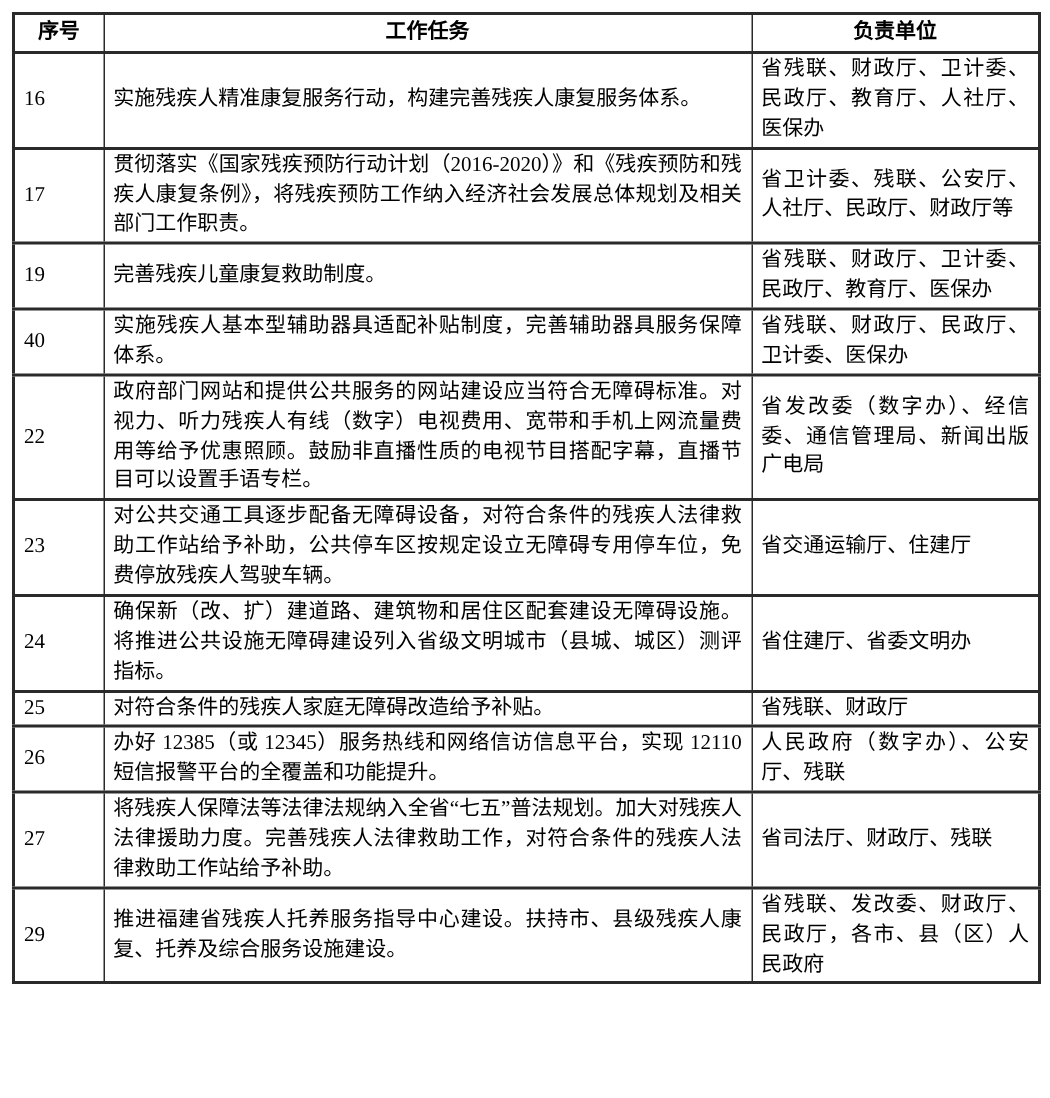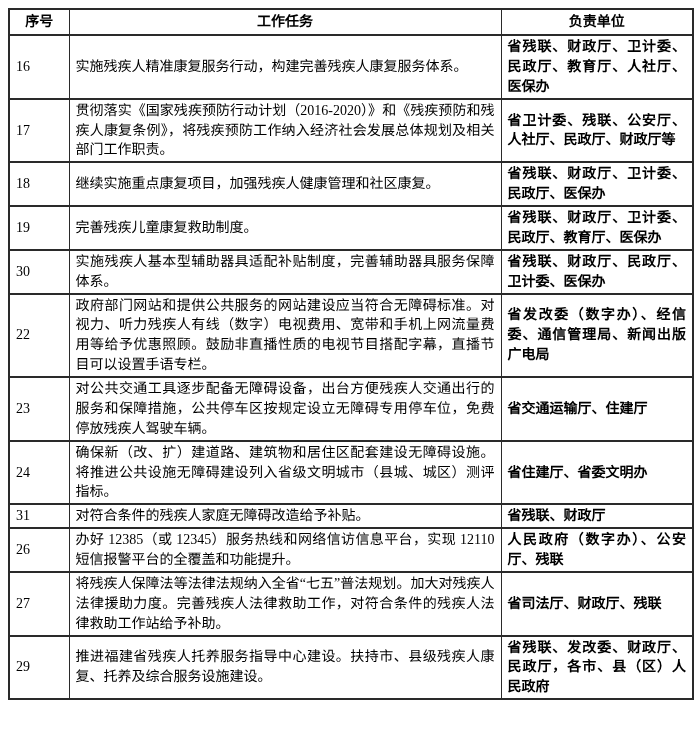--- a/index.html
+++ b/index.html
@@ -46,21 +46,20 @@
   td.cell-no {
     text-align: left;
   }
   td.cell-task {
     text-align: justify;
     text-align-last: left;
   }
   td.cell-unit {
     text-align: justify;
     text-align-last: left;
-    font-weight: bold;
   }
 </style>
 </head>
 <body>
 
 <table class="doc-table">
   <colgroup>
     <col class="c-no">
     <col class="c-task">
     <col class="c-unit">
@@ -77,51 +76,46 @@
       <td class="cell-no">16</td>
       <td class="cell-task">实施残疾人精准康复服务行动，构建完善残疾人康复服务体系。</td>
       <td class="cell-unit">省残联、财政厅、卫计委、民政厅、教育厅、人社厅、医保办</td>
     </tr>
     <tr>
       <td class="cell-no">17</td>
       <td class="cell-task">贯彻落实《国家残疾预防行动计划（2016-2020）》和《残疾预防和残疾人康复条例》，将残疾预防工作纳入经济社会发展总体规划及相关部门工作职责。</td>
       <td class="cell-unit">省卫计委、残联、公安厅、人社厅、民政厅、财政厅等</td>
     </tr>
     <tr>
-      <td class="cell-no">18</td>
-      <td class="cell-task">继续实施重点康复项目，加强残疾人健康管理和社区康复。</td>
-      <td class="cell-unit">省残联、财政厅、卫计委、民政厅、医保办</td>
-    </tr>
-    <tr>
       <td class="cell-no">19</td>
       <td class="cell-task">完善残疾儿童康复救助制度。</td>
       <td class="cell-unit">省残联、财政厅、卫计委、民政厅、教育厅、医保办</td>
     </tr>
     <tr>
-      <td class="cell-no">30</td>
+      <td class="cell-no">40</td>
       <td class="cell-task">实施残疾人基本型辅助器具适配补贴制度，完善辅助器具服务保障体系。</td>
       <td class="cell-unit">省残联、财政厅、民政厅、卫计委、医保办</td>
     </tr>
     <tr>
       <td class="cell-no">22</td>
       <td class="cell-task">政府部门网站和提供公共服务的网站建设应当符合无障碍标准。对视力、听力残疾人有线（数字）电视费用、宽带和手机上网流量费用等给予优惠照顾。鼓励非直播性质的电视节目搭配字幕，直播节目可以设置手语专栏。</td>
       <td class="cell-unit">省发改委（数字办）、经信委、通信管理局、新闻出版广电局</td>
     </tr>
     <tr>
       <td class="cell-no">23</td>
-      <td class="cell-task">对公共交通工具逐步配备无障碍设备，出台方便残疾人交通出行的服务和保障措施，公共停车区按规定设立无障碍专用停车位，免费停放残疾人驾驶车辆。</td>
+      <td class="cell-task">对公共交通工具逐步配备无障碍设备，对符合条件的残疾人法律救助工作站给予补助，公共停车区按规定设立无障碍专用停车位，免费停放残疾人驾驶车辆。</td>
       <td class="cell-unit">省交通运输厅、住建厅</td>
     </tr>
     <tr>
       <td class="cell-no">24</td>
       <td class="cell-task">确保新（改、扩）建道路、建筑物和居住区配套建设无障碍设施。将推进公共设施无障碍建设列入省级文明城市（县城、城区）测评指标。</td>
       <td class="cell-unit">省住建厅、省委文明办</td>
     </tr>
     <tr>
-      <td class="cell-no">31</td>
+      <td class="cell-no">25</td>
       <td class="cell-task">对符合条件的残疾人家庭无障碍改造给予补贴。</td>
       <td class="cell-unit">省残联、财政厅</td>
     </tr>
     <tr>
       <td class="cell-no">26</td>
       <td class="cell-task">办好 12385（或 12345）服务热线和网络信访信息平台，实现 12110 短信报警平台的全覆盖和功能提升。</td>
       <td class="cell-unit">人民政府（数字办）、公安厅、残联</td>
     </tr>
     <tr>
       <td class="cell-no">27</td>

